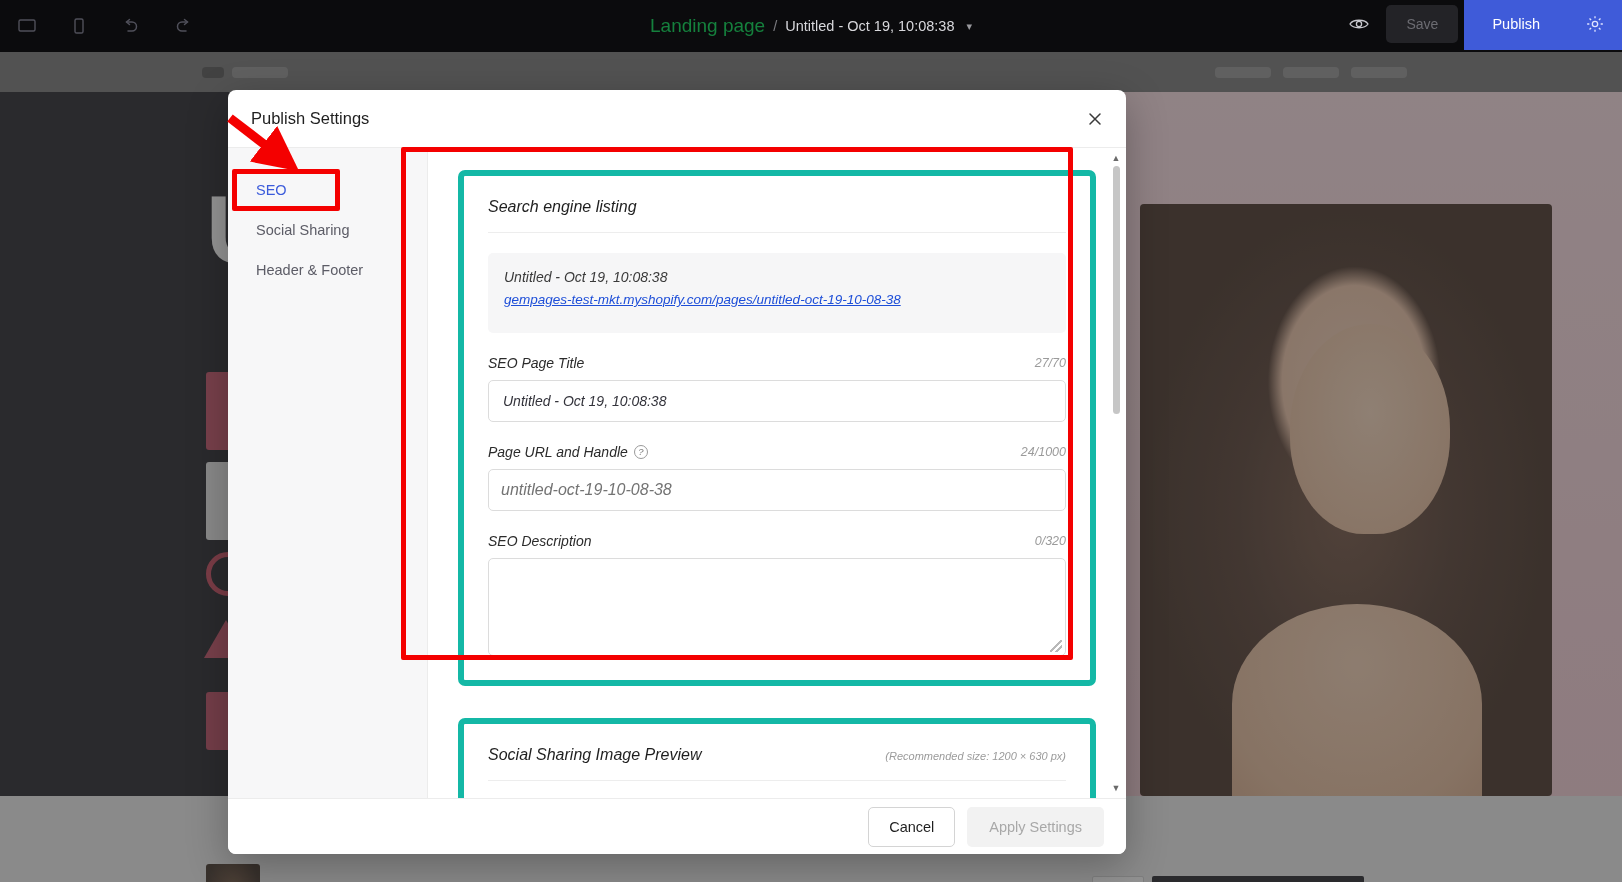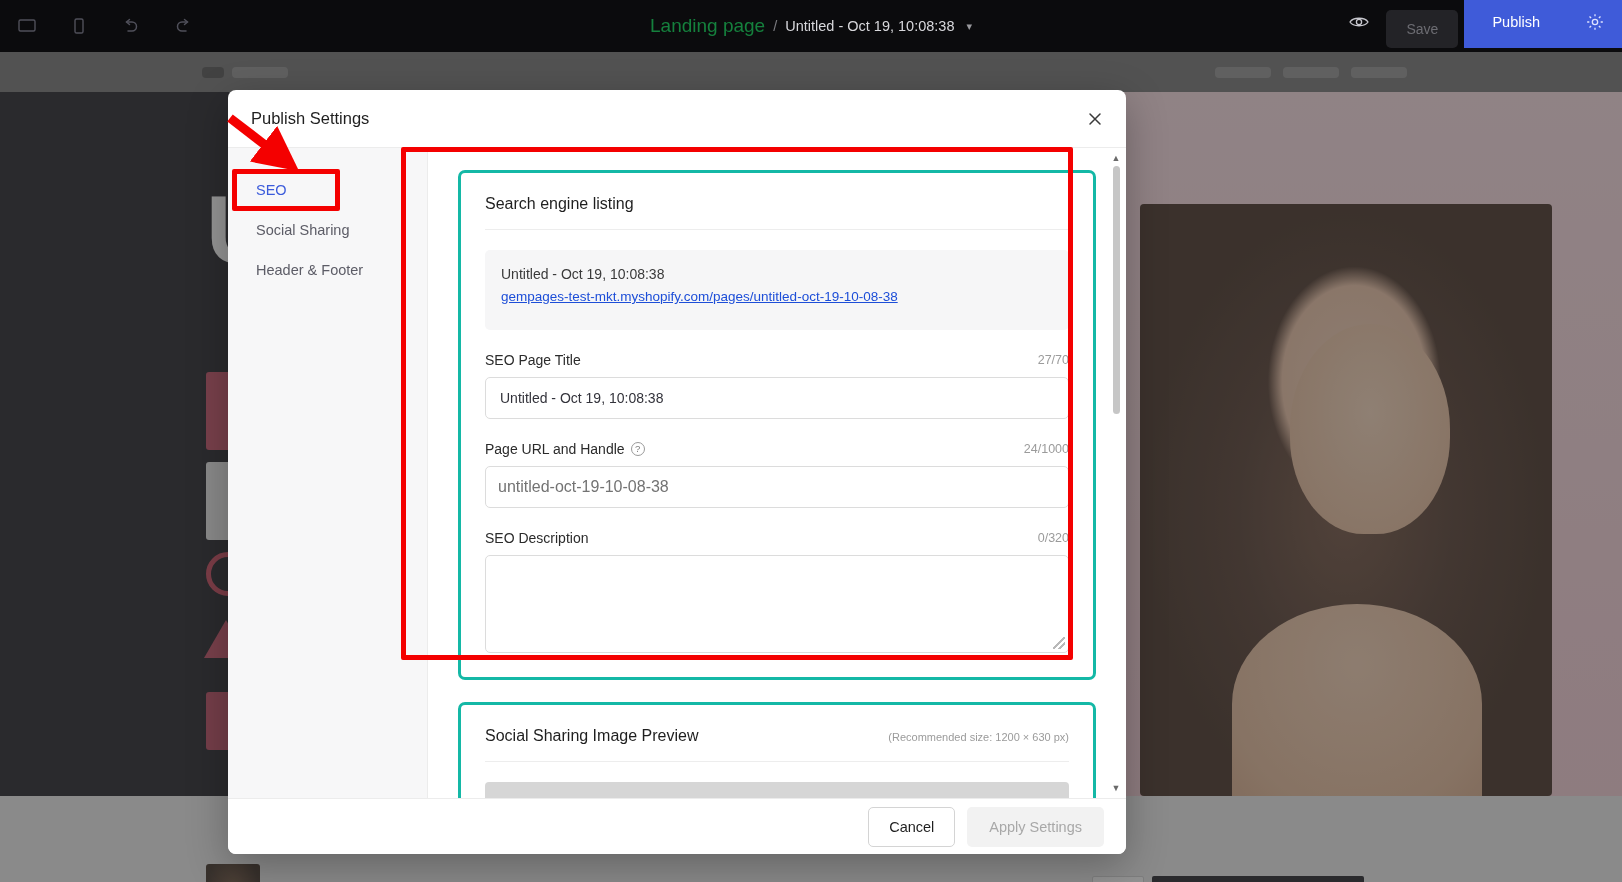--- a/index.html
+++ b/index.html
@@ -28,21 +28,21 @@
     position: absolute; left: 0; right: 0; top: 0; height: 52px;
     display: flex; align-items: center; justify-content: center; gap: 8px;
     pointer-events: none;
   }
   .tb-crumb { color: #15803d; font-size: 19px; }
   .tb-sep { color: #7d7d82; font-size: 14.5px; }
   .tb-title { color: #d8d8dc; font-size: 14.5px; }
   .tb-caret { color: #9a9a9e; font-size: 11px; margin-left: 4px; }
   .tb-right {
     position: absolute; right: 0; top: 0; height: 48px;
-    display: flex; align-items: flex-end; gap: 0;
+    display: flex; align-items: center; gap: 0;
   }
   .eye-btn {
     width: 54px; height: 52px; display: flex; align-items: center; justify-content: center;
   }
   .save-btn {
     height: 38px; min-width: 72px; padding: 0 18px; margin-right: 6px;
     background: #232327; color: #6c6c72; font-size: 14px;
     border-radius: 5px; display: flex; align-items: center; justify-content: center;
   }
   .publish-btn {
@@ -165,22 +165,22 @@
   }
   .side-item.active { color: #3b5bdb; }
   .modal-main {
     flex: 1; position: relative; background: #ffffff; overflow: hidden;
   }
   .scroll-area {
     position: absolute; left: 0; top: 0; right: 0; bottom: 0;
     padding: 22px 30px 0 30px; overflow: hidden;
   }
   .card {
-    background: #ffffff; border: 3px solid #14b8a6; border-radius: 7px;
-    padding: 22px 24px 24px 24px; margin-bottom: 22px;
+    background: #ffffff; border: 6px solid #14b8a6; border-radius: 7px;
+    padding: 22px 24px 24px 24px; margin-bottom: 32px; font-style: italic;
   }
   .card-title {
     font-size: 16px; color: #1f1f1f; padding-bottom: 16px;
     border-bottom: 1px solid #ededed; margin-bottom: 20px;
     display: flex; align-items: baseline; justify-content: space-between;
   }
   .card-title .hint { font-size: 11px; color: #9b9b9b; }
   .serp {
     background: #f6f6f7; border-radius: 5px; padding: 16px 16px 26px 16px;
   }

